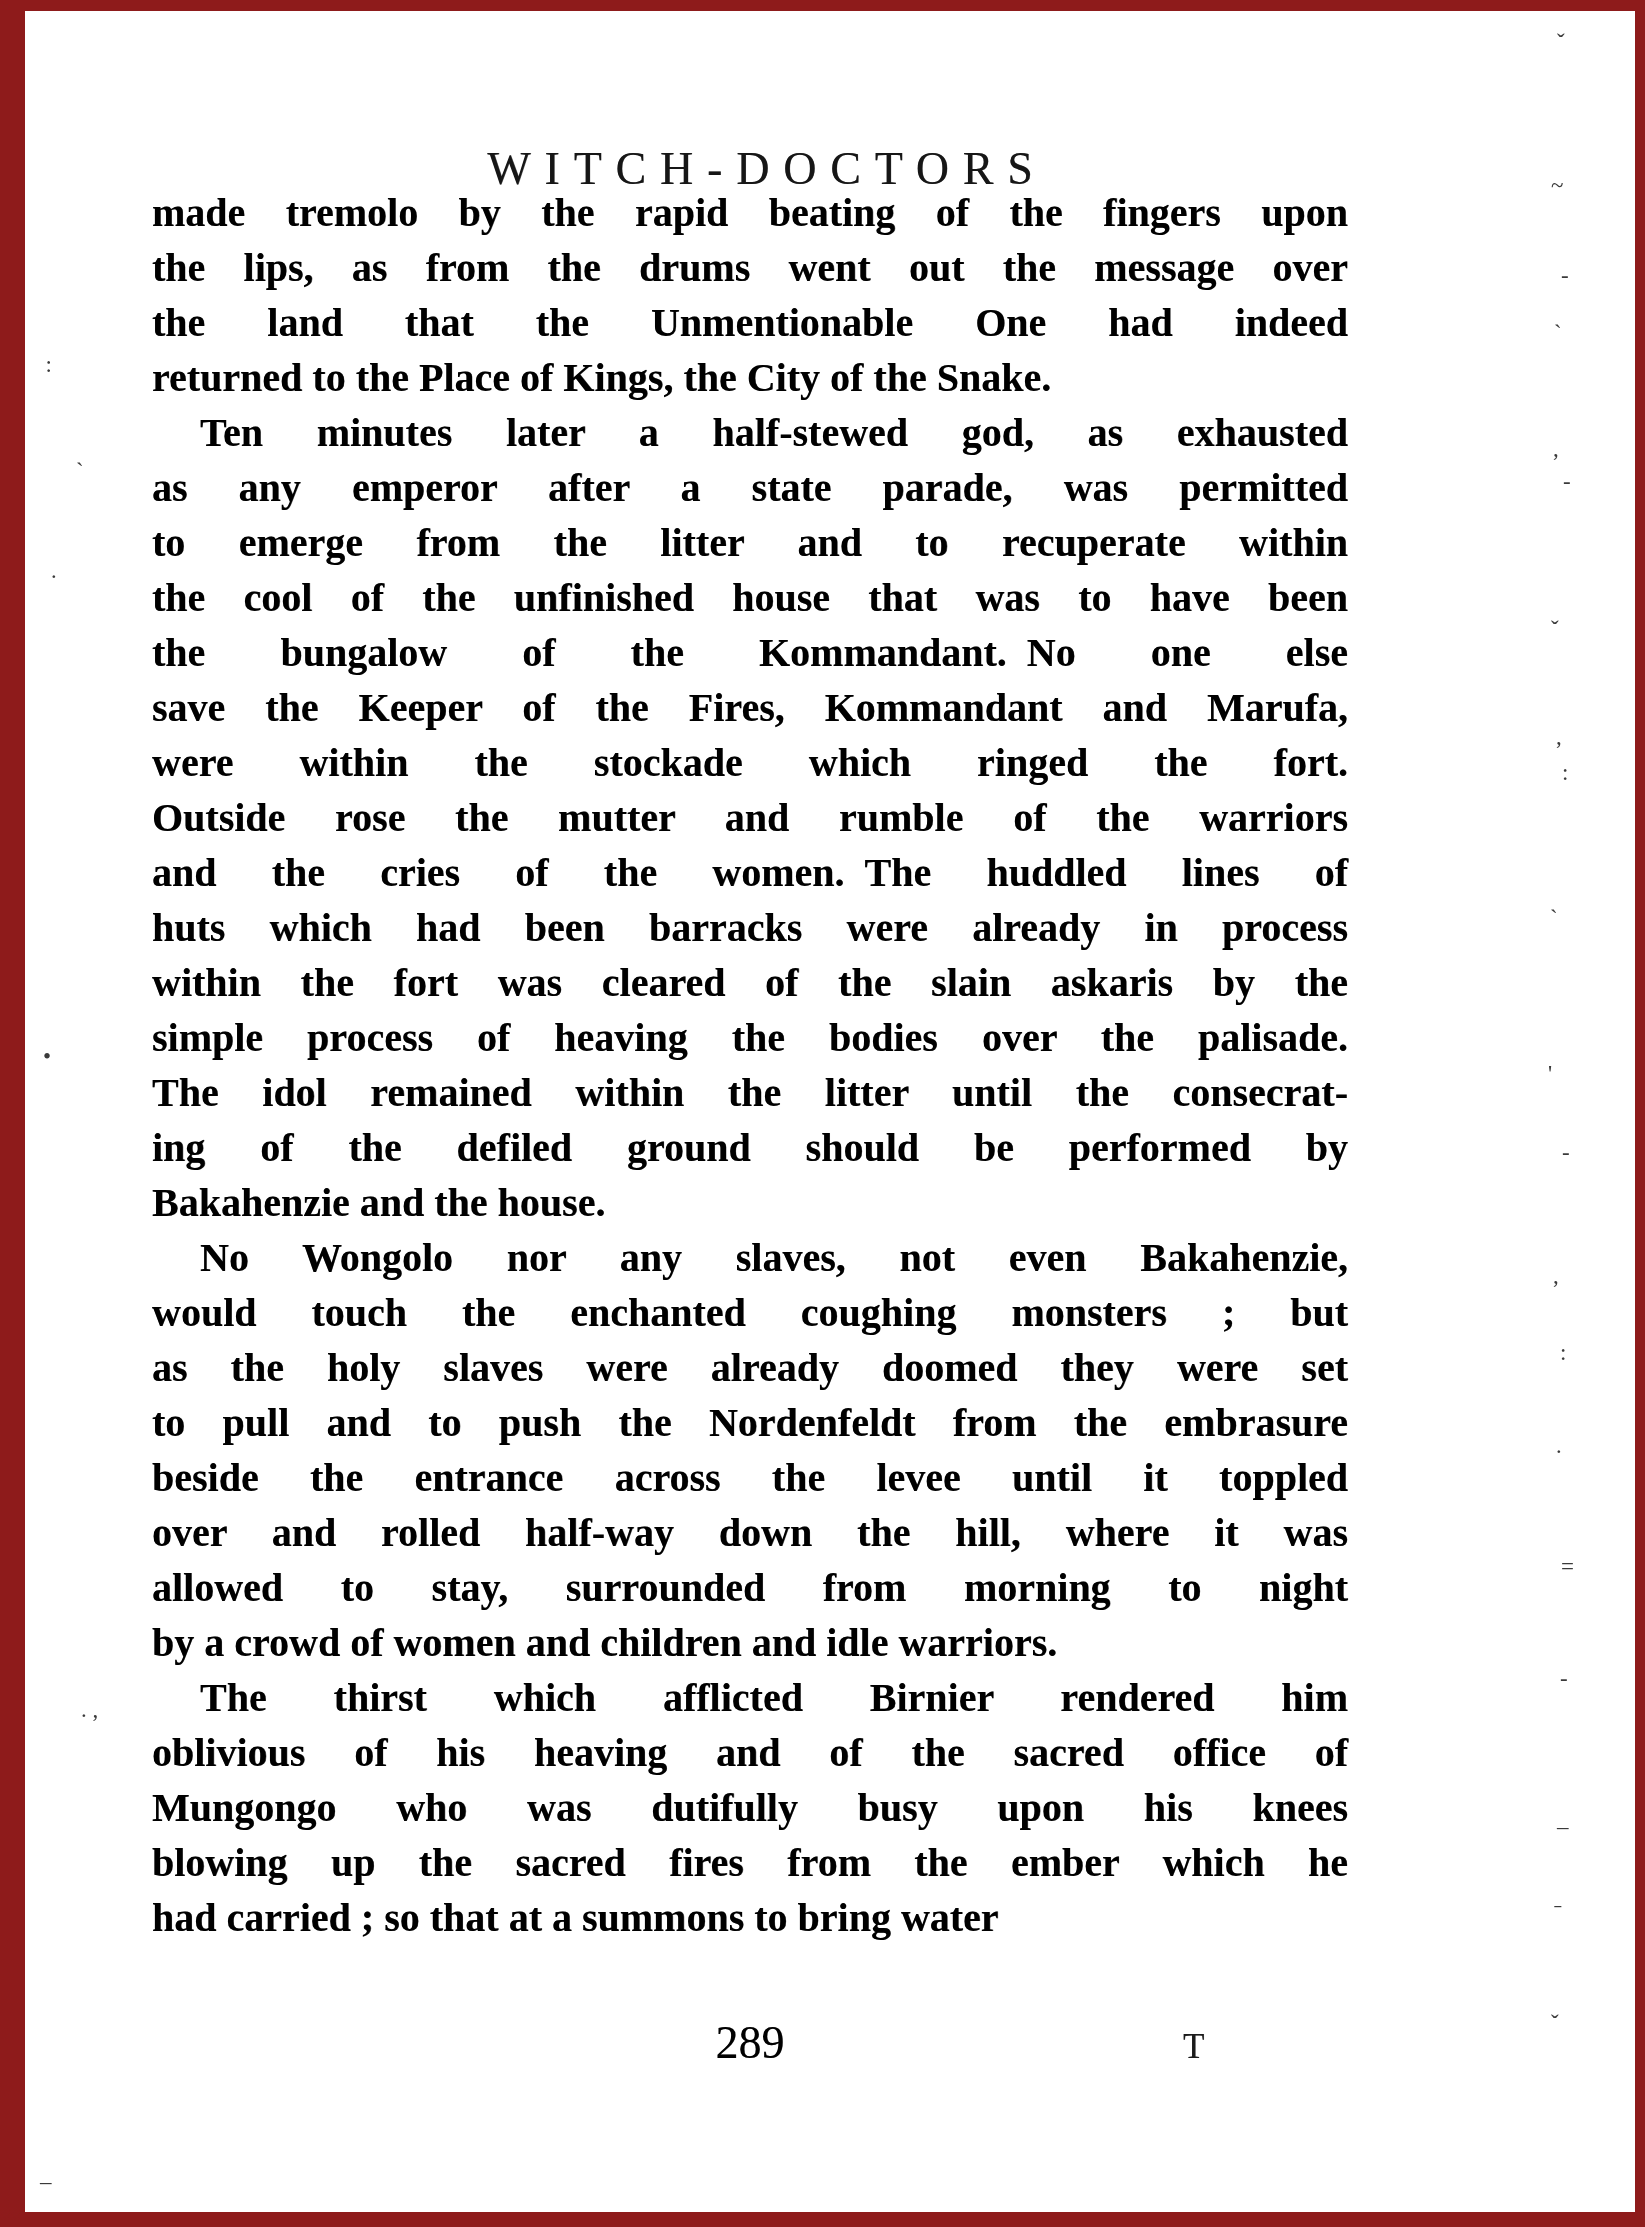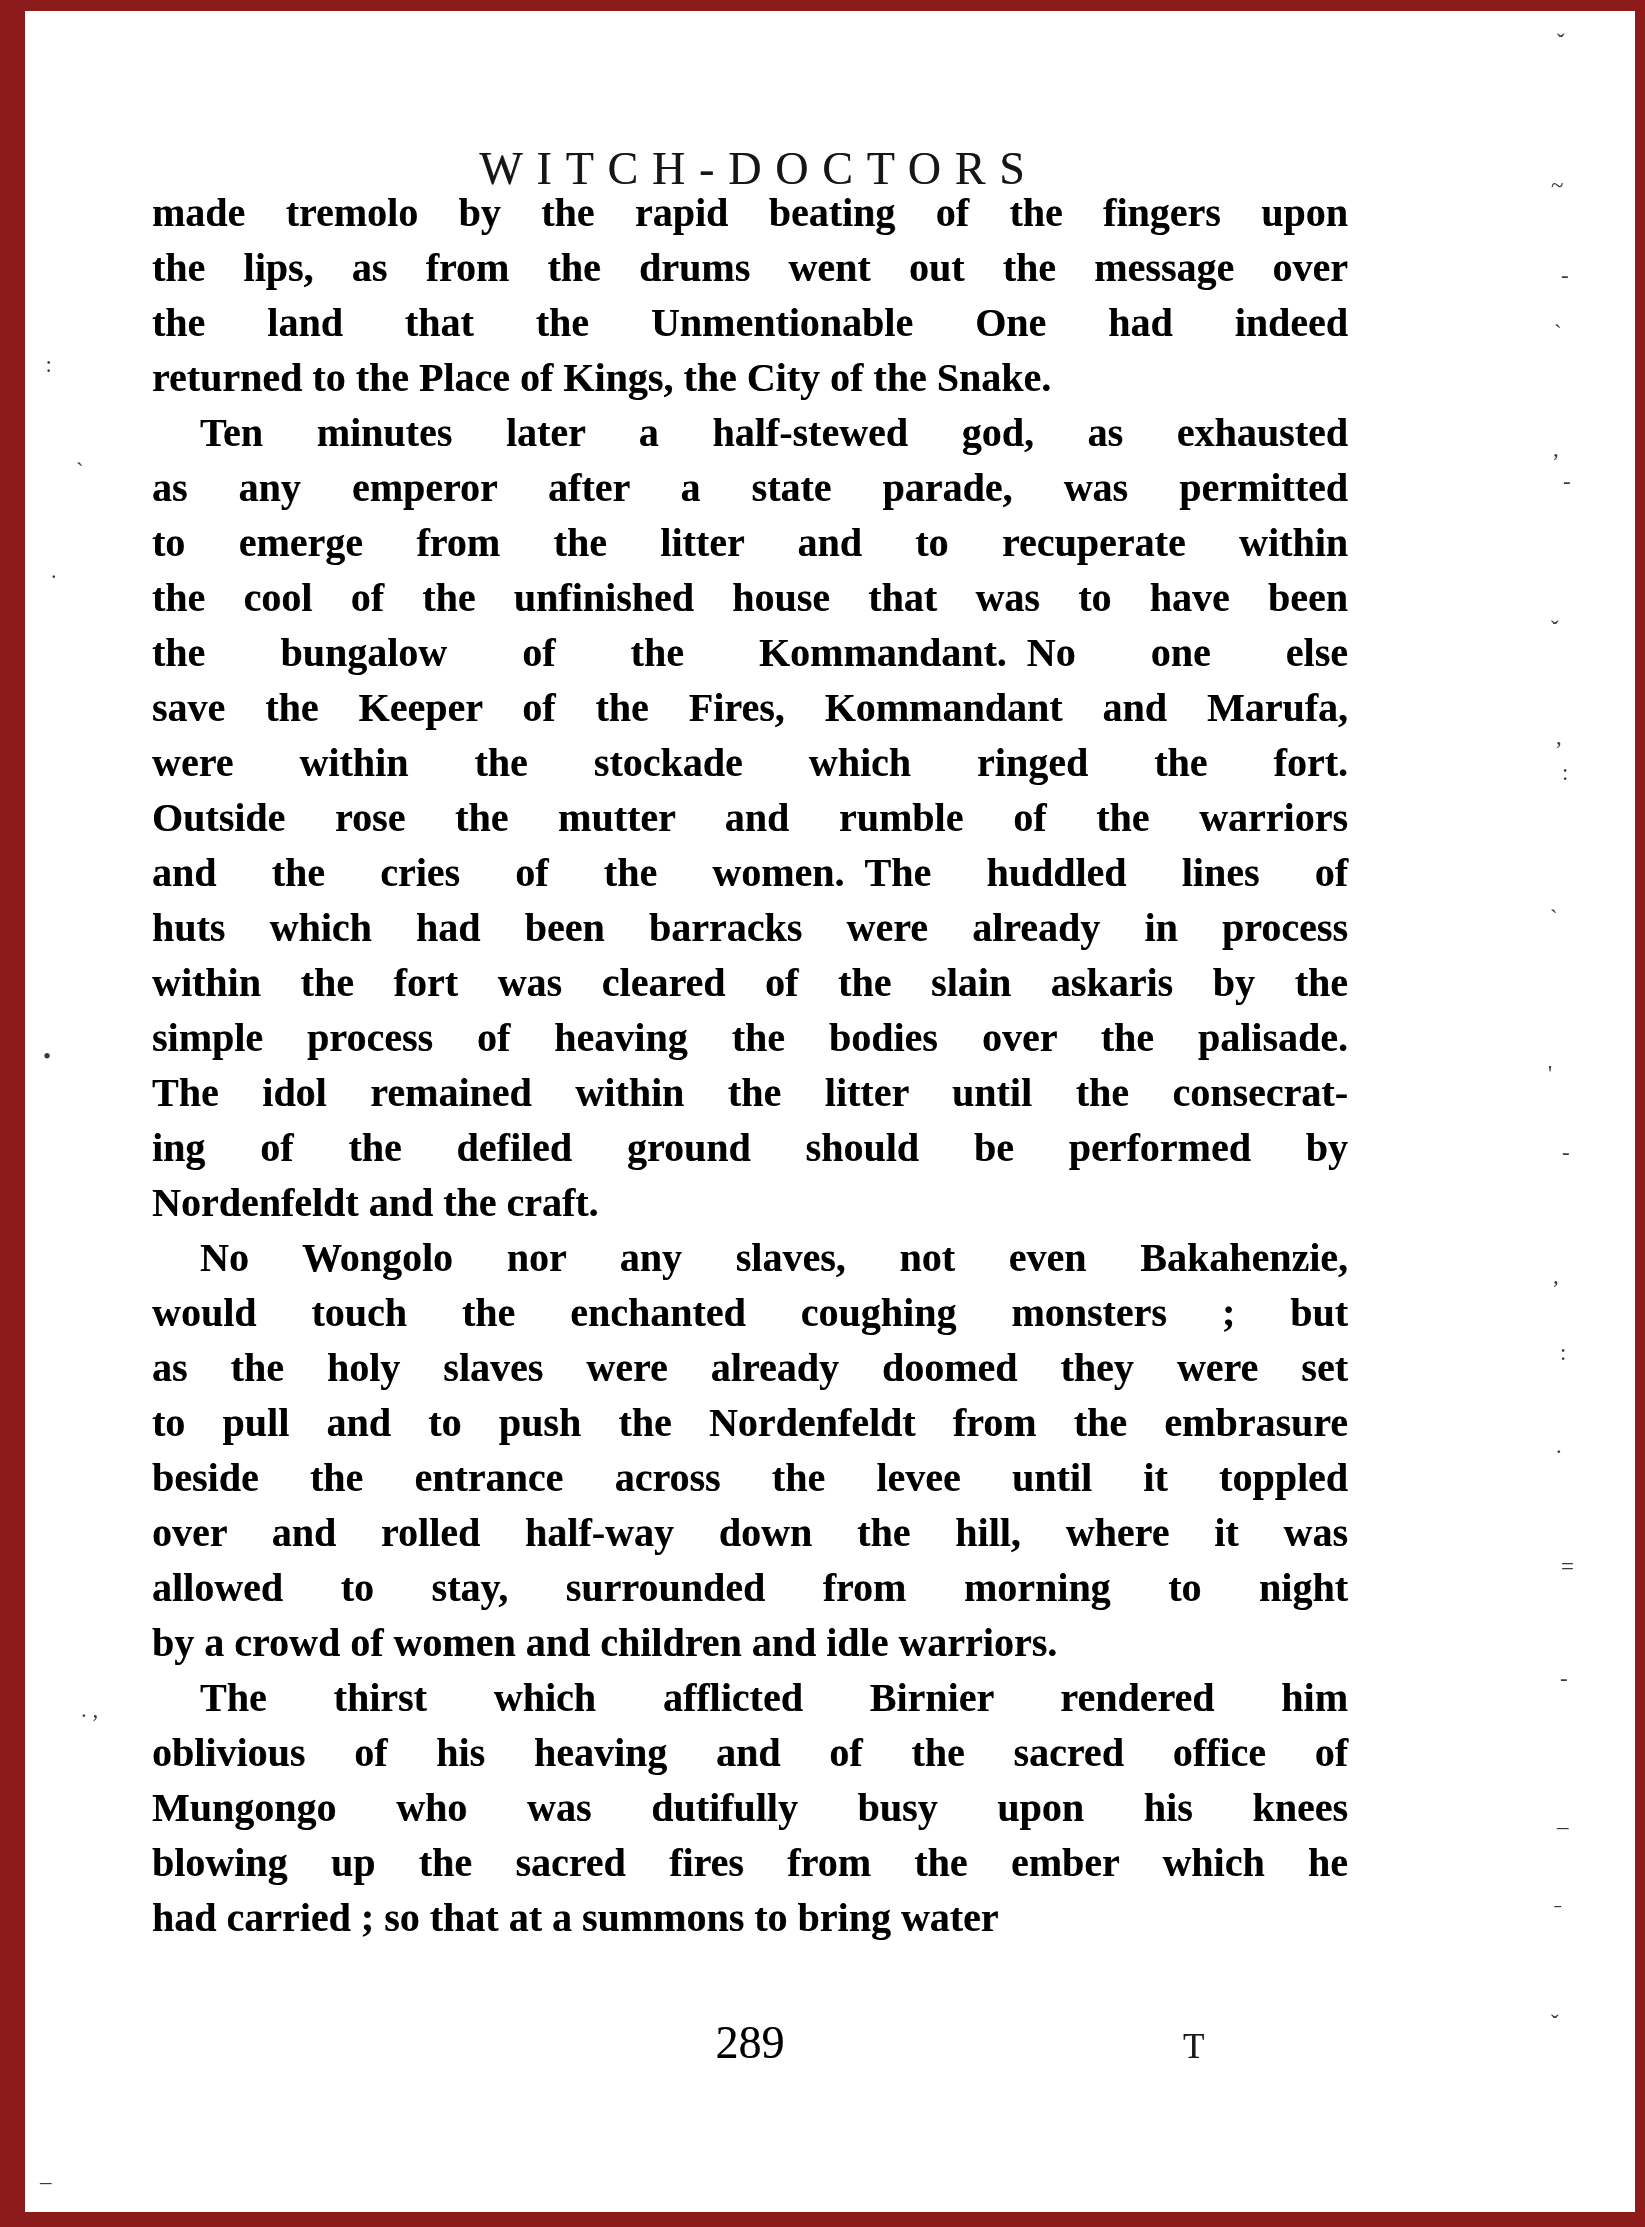--- a/index.html
+++ b/index.html
@@ -15,21 +15,21 @@
     box-sizing: border-box;
     border-style: solid;
     border-color: #8e1b1b;
     border-width: 11.5px 10px 15px 25px; 
     overflow: hidden;
     font-family: "Liberation Serif", "DejaVu Serif", serif;
     color: #1b1b1b;
   }
   .title {
     position: absolute;
-    left: 136px;
+    left: 144px;
     top: 100px;
     width: 1196px;
     text-align: center;
     font-size: 46px;
     font-weight: normal;
     letter-spacing: 0.30em;
     color: #161616;
     text-shadow: 0.3px 0.3px 0.6px rgba(0,0,0,0.55);
     white-space: nowrap;
   }
@@ -98,21 +98,21 @@
       <div class="line">the bungalow of the Kommandant. No one else</div>
       <div class="line">save the Keeper of the Fires, Kommandant and Marufa,</div>
       <div class="line">were within the stockade which ringed the fort.</div>
       <div class="line">Outside rose the mutter and rumble of the warriors</div>
       <div class="line">and the cries of the women. The huddled lines of</div>
       <div class="line">huts which had been barracks were already in process</div>
       <div class="line">within the fort was cleared of the slain askaris by the</div>
       <div class="line">simple process of heaving the bodies over the palisade.</div>
       <div class="line">The idol remained within the litter until the consecrat-</div>
       <div class="line">ing of the defiled ground should be performed by</div>
-      <div class="line pend">Nordenfeldt and the craft.</div>
+      <div class="line pend">Bakahenzie and the house.</div>
       <div class="line pstart">No Wongolo nor any slaves, not even Bakahenzie,</div>
       <div class="line">would touch the enchanted coughing monsters ; but</div>
       <div class="line">as the holy slaves were already doomed they were set</div>
       <div class="line">to pull and to push the Nordenfeldt from the embrasure</div>
       <div class="line">beside the entrance across the levee until it toppled</div>
       <div class="line">over and rolled half-way down the hill, where it was</div>
       <div class="line">allowed to stay, surrounded from morning to night</div>
       <div class="line pend">by a crowd of women and children and idle warriors.</div>
       <div class="line pstart">The thirst which afflicted Birnier rendered him</div>
       <div class="line">oblivious of his heaving and of the sacred office of</div>

